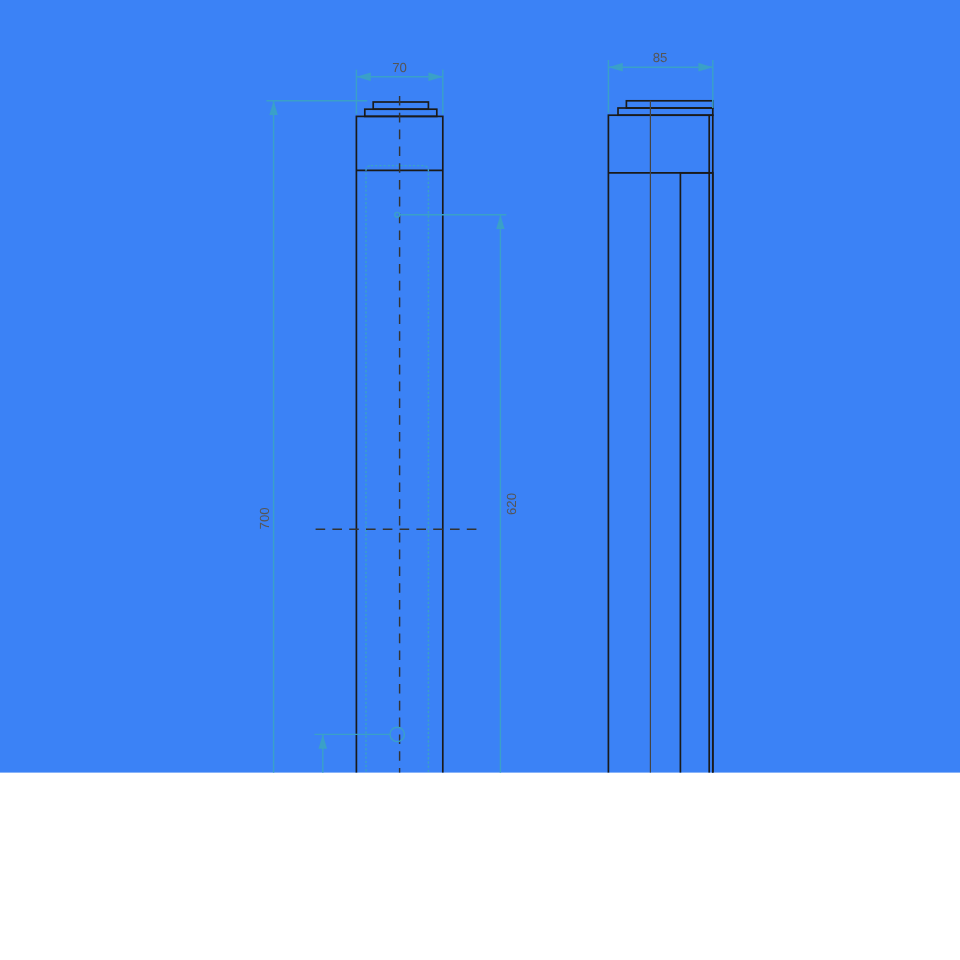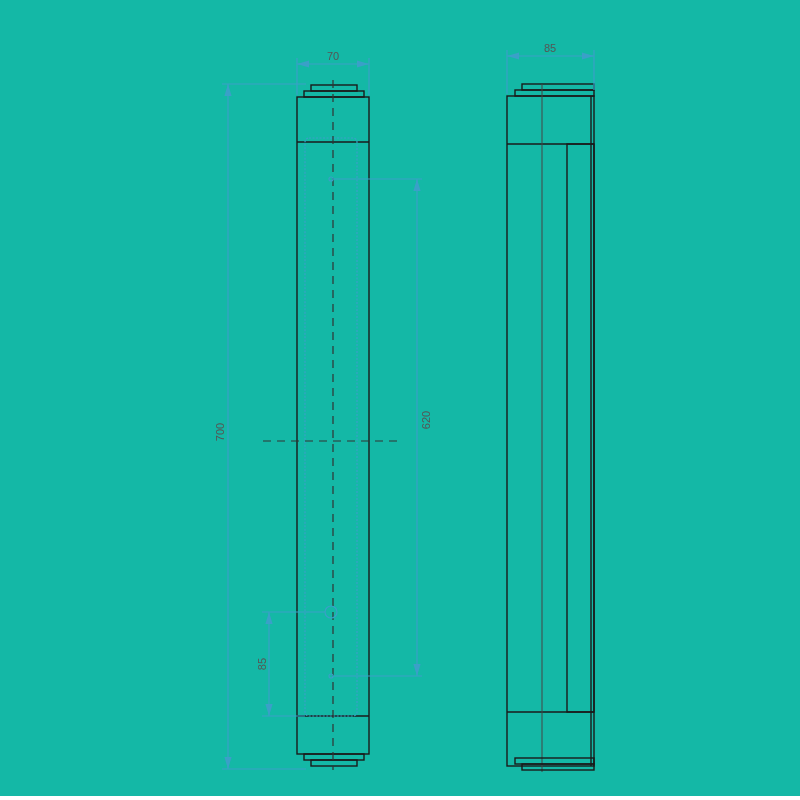--- a/index.html
+++ b/index.html
@@ -1,16 +1,16 @@
 <!DOCTYPE html>
 <html><head>
 <meta charset="utf-8">
 <style>
   html,body{margin:0;padding:0;background:#fff;}
-  #stage{position:relative;width:800px;height:796px;overflow:hidden;background:#14b8a6;}
+  #stage{position:relative;width:800px;height:644px;overflow:hidden;background:#3b82f6;}
   svg{position:absolute;left:0;top:0;}
   .dim-text{font-family:"Liberation Sans",sans-serif;font-size:11px;fill:#555;}
   .ol{stroke:#1a1a1a;fill:none;stroke-width:1.4;}
   .thin{stroke:#444;fill:none;stroke-width:1;}
   .dim{stroke:#3aa0c8;fill:none;stroke-width:1.2;}
   .dot{stroke:#3aa0c8;fill:none;stroke-width:1.2;stroke-dasharray:2 1.5;}
   .center{stroke:#333;stroke-width:1.2;stroke-dasharray:8 6;fill:none;}
   .arrow{fill:#3aa0c8;}
 </style>
 </head>

